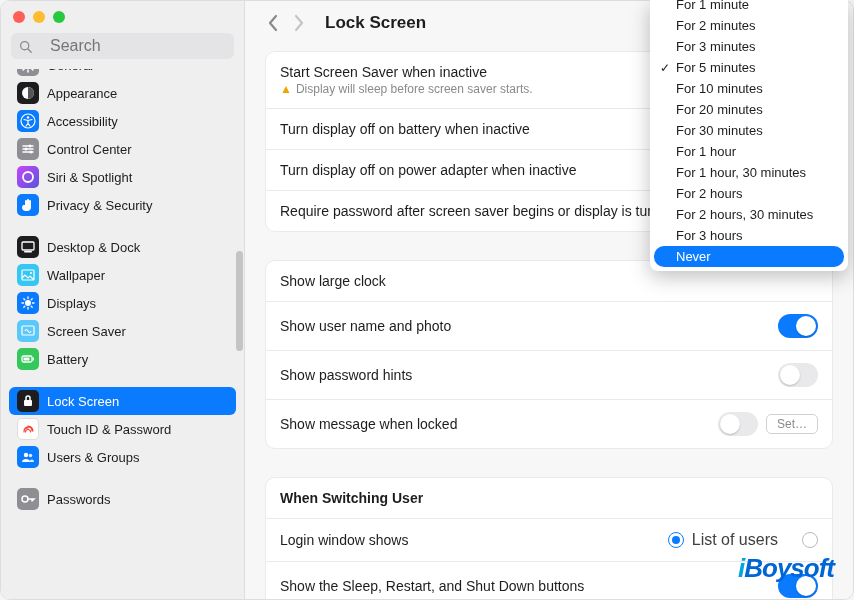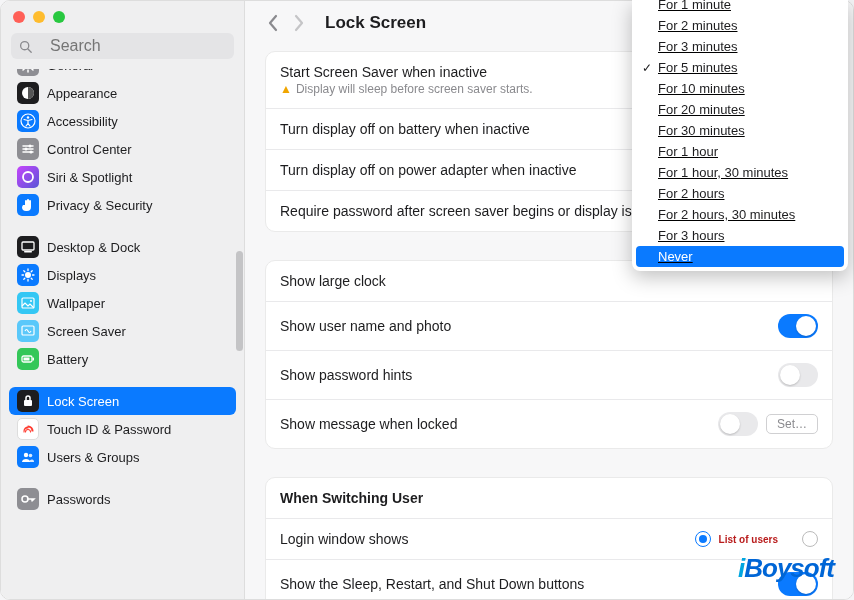--- a/index.html
+++ b/index.html
@@ -36,27 +36,27 @@
 .toggle.on { background: #0a7aff; }
 .toggle.on .knob { left: auto; right: 2px; }
 
 .setbtn { border: 1px solid #d0d0d2; border-radius: 5px; padding: 2px 10px; font-size: 12px; background: #fff; margin-left: 8px; color: #8a8a8e; }
 
 .section-h { font-size: 14px; font-weight: 600; color: #1d1d1f; }
 .radio { width: 16px; height: 16px; border-radius: 50%; border: 1px solid #bbb; display: inline-block; position: relative; }
 .radio.checked { border-color: #0a7aff; }
 .radio.checked::after { content: ''; position: absolute; inset: 3px; border-radius: 50%; background: #0a7aff; }
 .radio-group { display: flex; align-items: center; gap: 8px; }
-.radio-label { font-size: 10px; color: #b91c1c; margin-right: 16px; font-weight: bold; }
-
-.dropdown { position: absolute; top: 0; right: 6px; width: 216px; background: #fff; border-radius: 0 0 8px 8px; box-shadow: 0 6px 20px rgba(0,0,0,0.25); padding: 4px; z-index: 100; text-decoration: underline; }
+.radio-label { font-size: 16px; color: #404040; margin-right: 16px; }
+
+.dropdown { position: absolute; top: 0; right: 6px; width: 198px; background: #fff; border-radius: 0 0 8px 8px; box-shadow: 0 6px 20px rgba(0,0,0,0.25); padding: 4px; z-index: 100; }
 .dd-item { display: flex; align-items: center; padding: 3px 8px 3px 22px; font-size: 13px; color: #1d1d1f; border-radius: 4px; cursor: pointer; position: relative; }
 .dd-item.cut { margin-top: -10px; }
 .dd-item.checked::before { content: '✓'; position: absolute; left: 6px; font-size: 12px; }
-.dd-item.highlight { background: #0a7aff; color: #fff; }
+.dd-item.highlight { background: #0a7aff; color: #fff; border-radius: 10px; }
 
 .watermark { position: absolute; bottom: 16px; right: 20px; font-size: 26px; font-weight: 700; font-style: italic; color: #0066d6; letter-spacing: -1px; pointer-events: none; }
 .watermark span { color: #00a6e0; }
 
 svg { display: block; }
 </style>
 </head>
 <body>
 
 <div class="window">
@@ -137,37 +137,37 @@
         <div class="nav-item">
           <div class="nav-icon" style="background: rgb(29, 29, 31);">
             <svg width="16" height="16" viewBox="0 0 16 16">
               <rect x="2" y="3" width="12" height="8" rx="1" fill="none" stroke="#fff" stroke-width="1.3"></rect>
               <rect x="4" y="12" width="8" height="1.5" rx="0.7" fill="#fff"></rect>
             </svg>
           </div>
           <span>Desktop &amp; Dock</span>
         </div>
         <div class="nav-item">
-          <div class="nav-icon" style="background: rgb(10, 122, 255);">
-            <svg width="16" height="16" viewBox="0 0 16 16">
-              <circle cx="8" cy="8" r="3" fill="#fff"></circle>
-              <path d="M8 2v1.5M8 12.5V14M2 8h1.5M12.5 8H14M3.8 3.8l1 1M11.2 11.2l1 1M12.2 3.8l-1 1M4.8 11.2l-1 1" stroke="#fff" stroke-width="1.3" stroke-linecap="round"></path>
-            </svg>
-          </div>
-          <span>Displays</span>
-        </div>
-        <div class="nav-item">
           <div class="nav-icon" style="background: rgb(52, 199, 244);">
             <svg width="16" height="16" viewBox="0 0 16 16">
               <rect x="2" y="3" width="12" height="10" rx="1" fill="none" stroke="#fff" stroke-width="1.2"></rect>
               <circle cx="11" cy="6" r="1" fill="#fff"></circle>
               <path d="M2 11l3-3 3 3 2-2 4 4" fill="none" stroke="#fff" stroke-width="1.2"></path>
             </svg>
           </div>
           <span>Wallpaper</span>
+        </div>
+        <div class="nav-item">
+          <div class="nav-icon" style="background: rgb(10, 122, 255);">
+            <svg width="16" height="16" viewBox="0 0 16 16">
+              <circle cx="8" cy="8" r="3" fill="#fff"></circle>
+              <path d="M8 2v1.5M8 12.5V14M2 8h1.5M12.5 8H14M3.8 3.8l1 1M11.2 11.2l1 1M12.2 3.8l-1 1M4.8 11.2l-1 1" stroke="#fff" stroke-width="1.3" stroke-linecap="round"></path>
+            </svg>
+          </div>
+          <span>Displays</span>
         </div>
         <div class="nav-item">
           <div class="nav-icon" style="background: rgb(90, 200, 250);">
             <svg width="16" height="16" viewBox="0 0 16 16">
               <rect x="2" y="3" width="12" height="9" rx="1" fill="none" stroke="#fff" stroke-width="1.2"></rect>
               <path d="M5 8c1-2 2-2 3 0s2 2 3 0" fill="none" stroke="#fff" stroke-width="1.2"></path>
             </svg>
           </div>
           <span>Screen Saver</span>
         </div>

